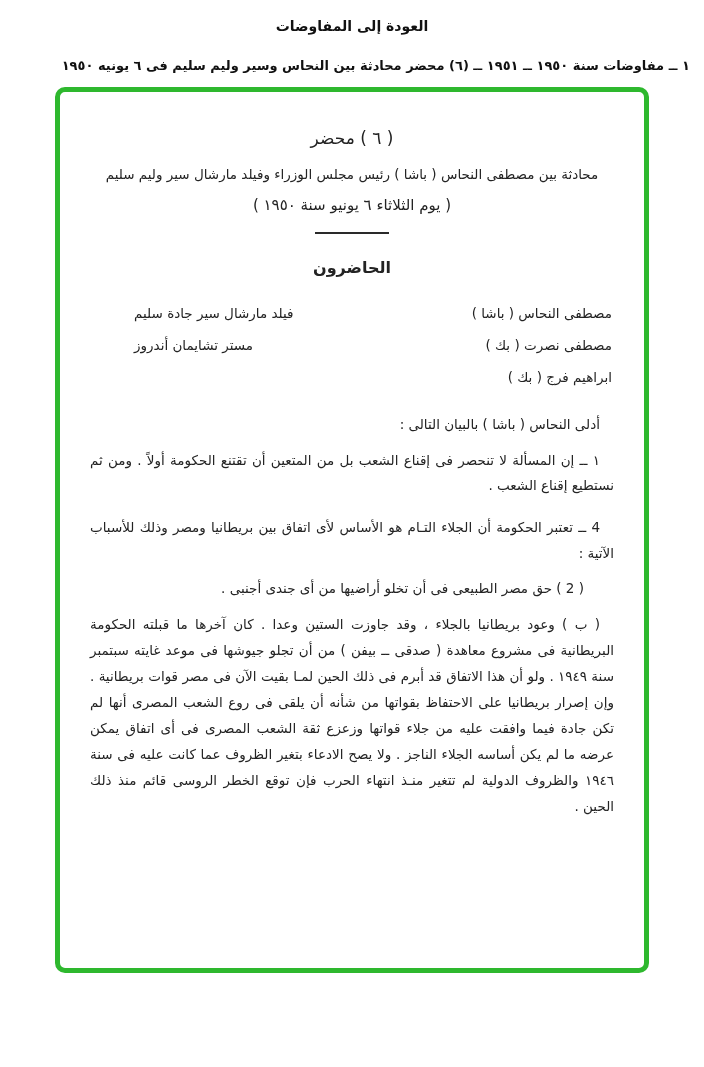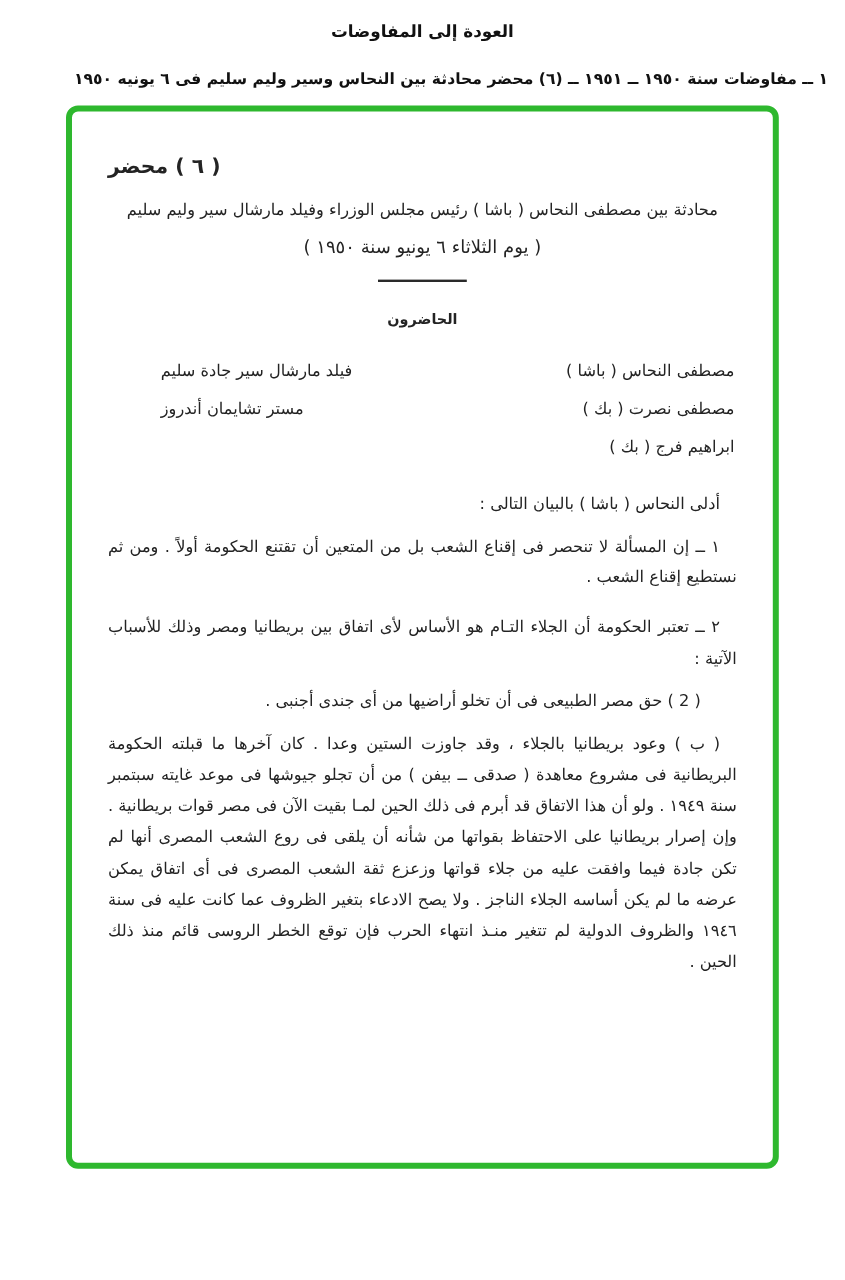--- a/index.html
+++ b/index.html
@@ -44,23 +44,23 @@
     margin: 14px auto 0;
     border: 5px solid #2eb82e;
     border-radius: 10px;
     background: #ffffff;
     padding: 28px 30px 30px;
     overflow: hidden;
   }
   .doc { direction: rtl; color: #232323; }
 
   .doc-heading {
-    text-align: left;
+    text-align: center;
     font-size: 17px;
-    font-weight: bold;
+    font-weight: normal;
     margin-top: 8px;
     letter-spacing: 1px;
   }
   .doc-subtitle {
     text-align: center;
     font-size: 13.5px;
     margin-top: 16px;
     line-height: 1.6;
   }
   .doc-subtitle2 {
@@ -70,21 +70,21 @@
   }
   .divider {
     width: 74px;
     height: 2px;
     background: #2a2a2a;
     margin: 18px auto 0;
   }
 
   .attendees-heading {
     text-align: center;
-    font-size: 12px;
+    font-size: 16px;
     font-weight: bold;
     margin-top: 24px;
   }
   .attendees {
     display: flex;
     justify-content: space-between;
     margin-top: 20px;
     font-size: 13.5px;
     padding: 0 2px;
   }
@@ -148,21 +148,21 @@
         <div class="col-british">
           <div>فيلد مارشال سير جادة سليم</div>
           <div>مستر تشايمان أندروز</div>
         </div>
       </div>
 
       <div class="statement-intro">أدلى النحاس ( باشا ) بالبيان التالى :</div>
 
       <div class="para">١ ــ إن المسألة لا تنحصر فى إقناع الشعب بل من المتعين أن تقتنع الحكومة أولاً . ومن ثم نستطيع إقناع الشعب .</div>
 
-      <div class="para">٢ ــ تعتبر الحكومة أن الجلاء التـام هو الأساس لأى اتفاق بين بريطانيا ومصر وذلك للأسباب الآتية :</div>
+      <div class="para">4 ــ تعتبر الحكومة أن الجلاء التـام هو الأساس لأى اتفاق بين بريطانيا ومصر وذلك للأسباب الآتية :</div>
 
       <div class="sub-one">( 2 ) حق مصر الطبيعى فى أن تخلو أراضيها من أى جندى أجنبى .</div>
 
       <div class="sub-b">( ب ) وعود بريطانيا بالجلاء ، وقد جاوزت الستين وعدا . كان آخرها ما قبلته الحكومة البريطانية فى مشروع معاهدة ( صدقى ــ بيفن ) من أن تجلو جيوشها فى موعد غايته سبتمبر سنة ١٩٤٩ . ولو أن هذا الاتفاق قد أبرم فى ذلك الحين لمـا بقيت الآن فى مصر قوات بريطانية . وإن إصرار بريطانيا على الاحتفاظ بقواتها من شأنه أن يلقى فى روع الشعب المصرى أنها لم تكن جادة فيما وافقت عليه من جلاء قواتها وزعزع ثقة الشعب المصرى فى أى اتفاق يمكن عرضه ما لم يكن أساسه الجلاء الناجز . ولا يصح الادعاء بتغير الظروف عما كانت عليه فى سنة ١٩٤٦ والظروف الدولية لم تتغير منـذ انتهاء الحرب فإن توقع الخطر الروسى قائم منذ ذلك الحين .</div>
 
     </div>
   </div>
 
 </div>
 

